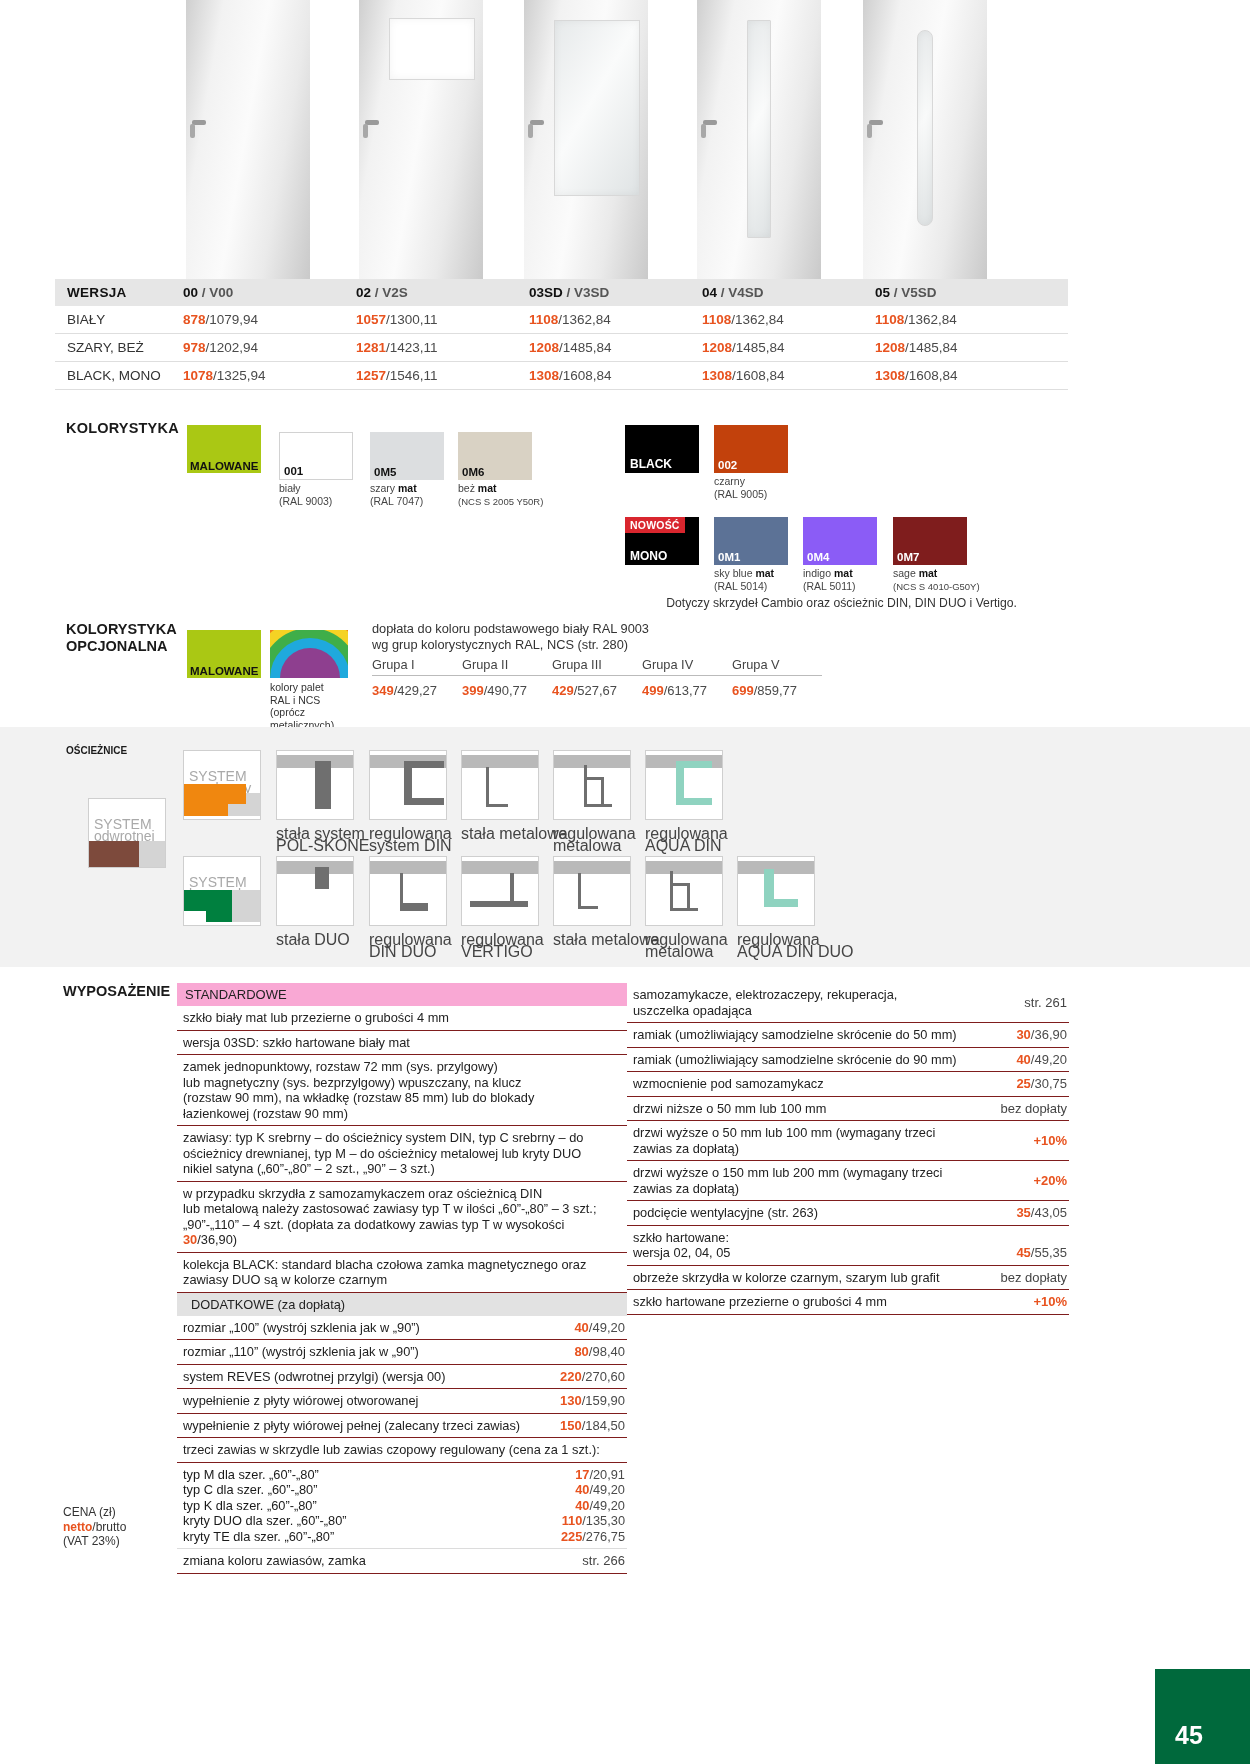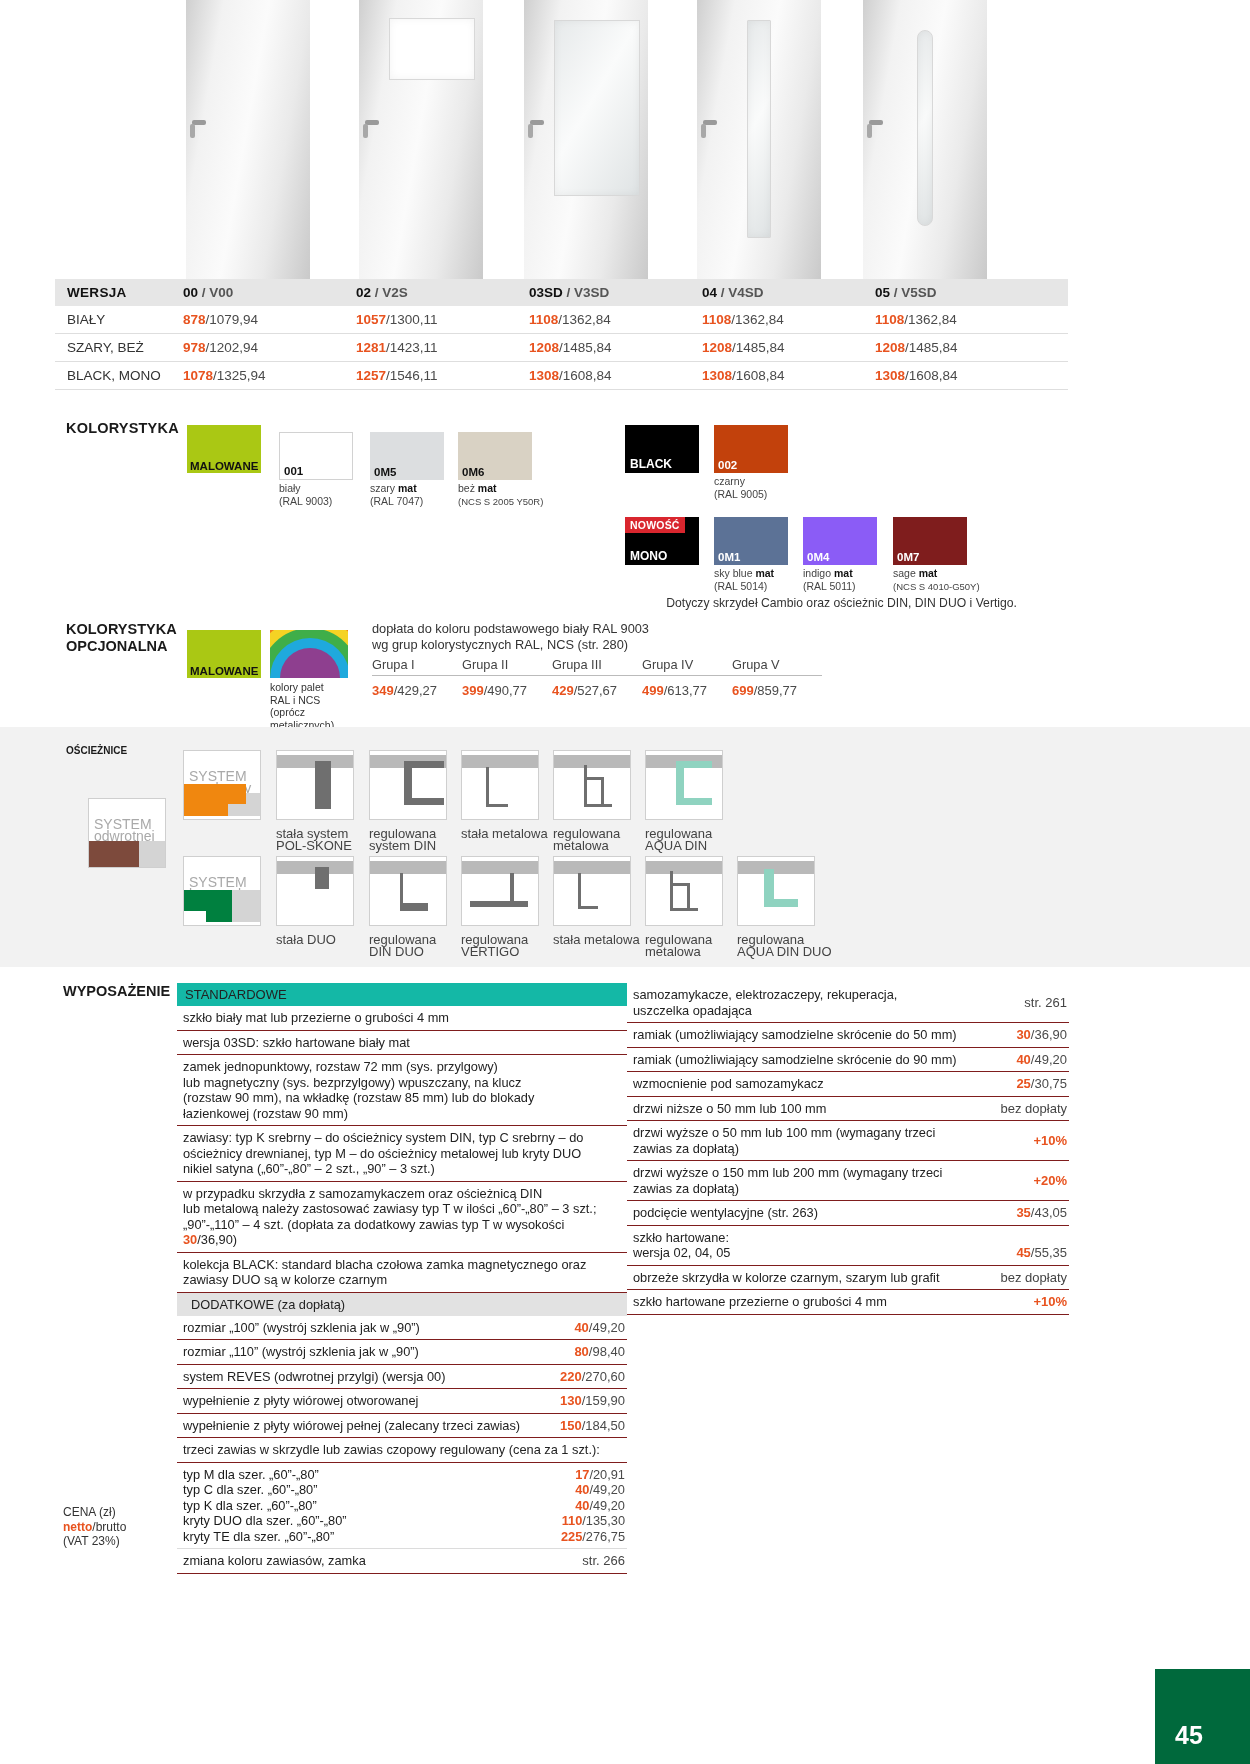--- a/index.html
+++ b/index.html
@@ -96,32 +96,32 @@
   
   .osc-band { position: absolute; left: 0; top: 727px; width: 1250px; height: 240px; background: #f2f2f2; }
   .osc-label { position: absolute; left: 66px; top: 745px; font-size: 10px; font-weight: bold; }
   .sysbox {
     position: absolute; background: #fff; border: 1px solid #cfcfcf;
     width: 78px; height: 70px; overflow: hidden;
   }
   .sysbox .cap { position: absolute; left: 5px; top: 19px; font-size: 14px; color: #a9a9a9; line-height: 12px; }
   .diag { position: absolute; background: #fff; border: 1px solid #cfcfcf; width: 78px; height: 70px; overflow: hidden; }
   .diag .lintel { position: absolute; left: 0; top: 4px; width: 78px; height: 13px; background: #b9b9b9; }
-  .dcap { position: absolute; font-size: 13px; line-height: 12px; color: #444; }
+  .dcap { position: absolute; font-size: 16px; line-height: 12px; color: #444; }
 
   
   .wyp-label { position: absolute; left: 63px; top: 983px; font-size: 14.5px; font-weight: bold; }
   .cena-note { position: absolute; left: 63px; top: 1505px; font-size: 12px; line-height: 14.5px; color: #333; }
   .cena-note .net { color: #e8531f; font-weight: bold; }
 
   .col-l { position: absolute; left: 177px; top: 983px; width: 450px; }
   .col-r { position: absolute; left: 627px; top: 983px; width: 442px; }
 
   .sec-head {
-    background: #14b8a6; font-size: 13px; padding: 4px 8px; color: #222;
+    background: #f9a8d4; font-size: 13px; padding: 4px 8px; color: #222;
   }
   .li {
     display: flex; justify-content: space-between; align-items: flex-start;
     border-bottom: 1px solid #7f1d1d; padding: 4px 2px 4px 6px;
     font-size: 12.8px; line-height: 15.5px; color: #222;
   }
   .li .txt { flex: 1; padding-right: 8px; }
   .li .val { white-space: nowrap; font-size: 13px; text-align: right; }
   .li .val .net { font-weight: bold; color: #e8531f; }
   .li .val .gross { color: #4a4a4a; }

